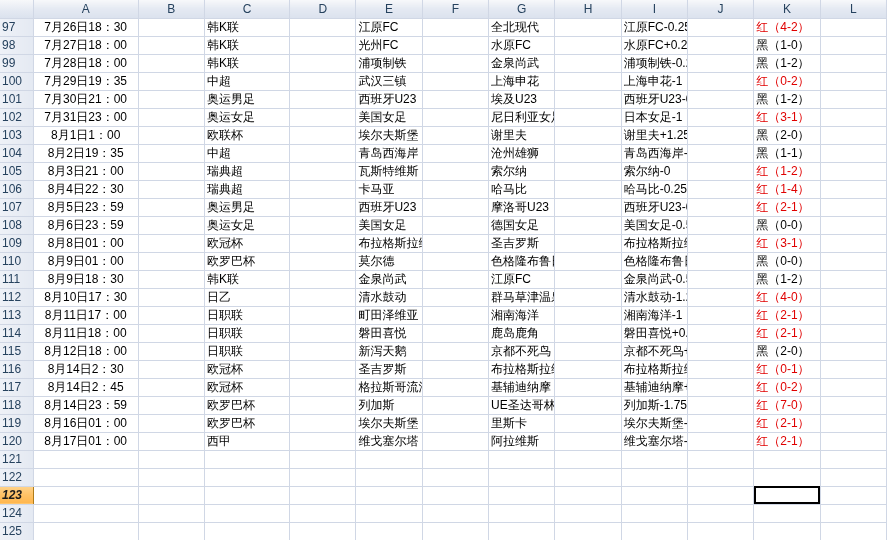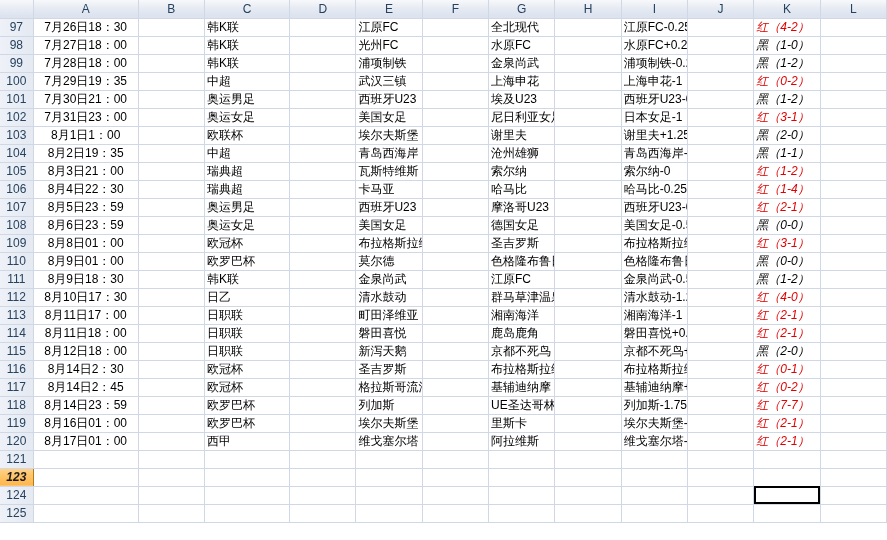--- a/index.html
+++ b/index.html
@@ -49,21 +49,21 @@
   thead th.corner {
     background: linear-gradient(to bottom, #f7f8fa 0%, #e4e9f2 60%, #dbe2ee 100%);
     width: 30px;
   }
   
   td.rowhead {
     background: linear-gradient(to left, #e4e9f2 0%, #eef1f7 100%);
     border-right: 1px solid #9eb0c9;
     border-bottom: 1px solid #c3cfe2;
     color: #26425e;
-    text-align: center;
+    text-align: left;
     font-size: 11px;
     width: 30px;
   }
   td.rowhead.active {
     background: linear-gradient(to bottom, #ffd38a 0%, #ffc266 50%, #ffb64d 100%);
     color: #1b1b1b;
     font-weight: bold;
     border-right: 1px solid #b07c19;
     font-style: italic;
   }
@@ -77,21 +77,21 @@
   col.c-f  { width: 60px; }
   col.c-g  { width: 60px; }
   col.c-h  { width: 60px; }
   col.c-i  { width: 60px; }
   col.c-j  { width: 60px; }
   col.c-k  { width: 60px; }
   col.c-l  { width: 60px; }
 
   td.date { text-align: center; padding-left: 3px; }
   td.txt  { text-align: left; padding-left: 3px; }
-  td.res  { text-align: left; padding-left: 3px; font-style: italic; }
+  td.res  { text-align: left; padding-left: 3px; }
   td.red  { color: #e00000; }
   td.black { color: #000000; }
 
   
   td.spill { overflow: visible; position: relative; }
   td.spill span { position: relative; z-index: 2; background: transparent; }
 
   .selbox {
     position: absolute;
     border: 2px solid #000000;
@@ -458,21 +458,21 @@
           <td class="date spill"><span>8月14日23：59</span></td>
           <td class="txt"></td>
           <td class="txt">欧罗巴杯</td>
           <td class="txt"></td>
           <td class="txt spill"><span>列加斯</span></td>
           <td class="txt"></td>
           <td class="txt spill"><span>UE圣达哥林玛</span></td>
           <td class="txt"></td>
           <td class="txt spill"><span>列加斯-1.75</span></td>
           <td class="txt"></td>
-          <td class="res spill red"><span>红（7-7）</span></td>
+          <td class="res spill red"><span>红（7-0）</span></td>
           <td class="txt"></td>
         </tr>
         <tr>
           <td class="rowhead">119</td>
           <td class="date spill"><span>8月16日01：00</span></td>
           <td class="txt"></td>
           <td class="txt">欧罗巴杯</td>
           <td class="txt"></td>
           <td class="txt spill"><span>埃尔夫斯堡</span></td>
           <td class="txt"></td>
@@ -493,20 +493,35 @@
           <td class="txt"></td>
           <td class="txt spill"><span>阿拉维斯</span></td>
           <td class="txt"></td>
           <td class="txt spill"><span>维戈塞尔塔-0.5</span></td>
           <td class="txt"></td>
           <td class="res spill red"><span>红（2-1）</span></td>
           <td class="txt"></td>
         </tr>
         <tr>
           <td class="rowhead">121</td>
+          <td class="date spill"><span></span></td>
+          <td class="txt"></td>
+          <td class="txt"></td>
+          <td class="txt"></td>
+          <td class="txt spill"><span></span></td>
+          <td class="txt"></td>
+          <td class="txt spill"><span></span></td>
+          <td class="txt"></td>
+          <td class="txt spill"><span></span></td>
+          <td class="txt"></td>
+          <td class="res spill black"><span></span></td>
+          <td class="txt"></td>
+        </tr>
+        <tr>
+          <td class="rowhead">122</td>
           <td class="date spill"><span></span></td>
           <td class="txt"></td>
           <td class="txt"></td>
           <td class="txt"></td>
           <td class="txt spill"><span></span></td>
           <td class="txt"></td>
           <td class="txt spill"><span></span></td>
           <td class="txt"></td>
           <td class="txt spill"><span></span></td>
           <td class="txt"></td>

